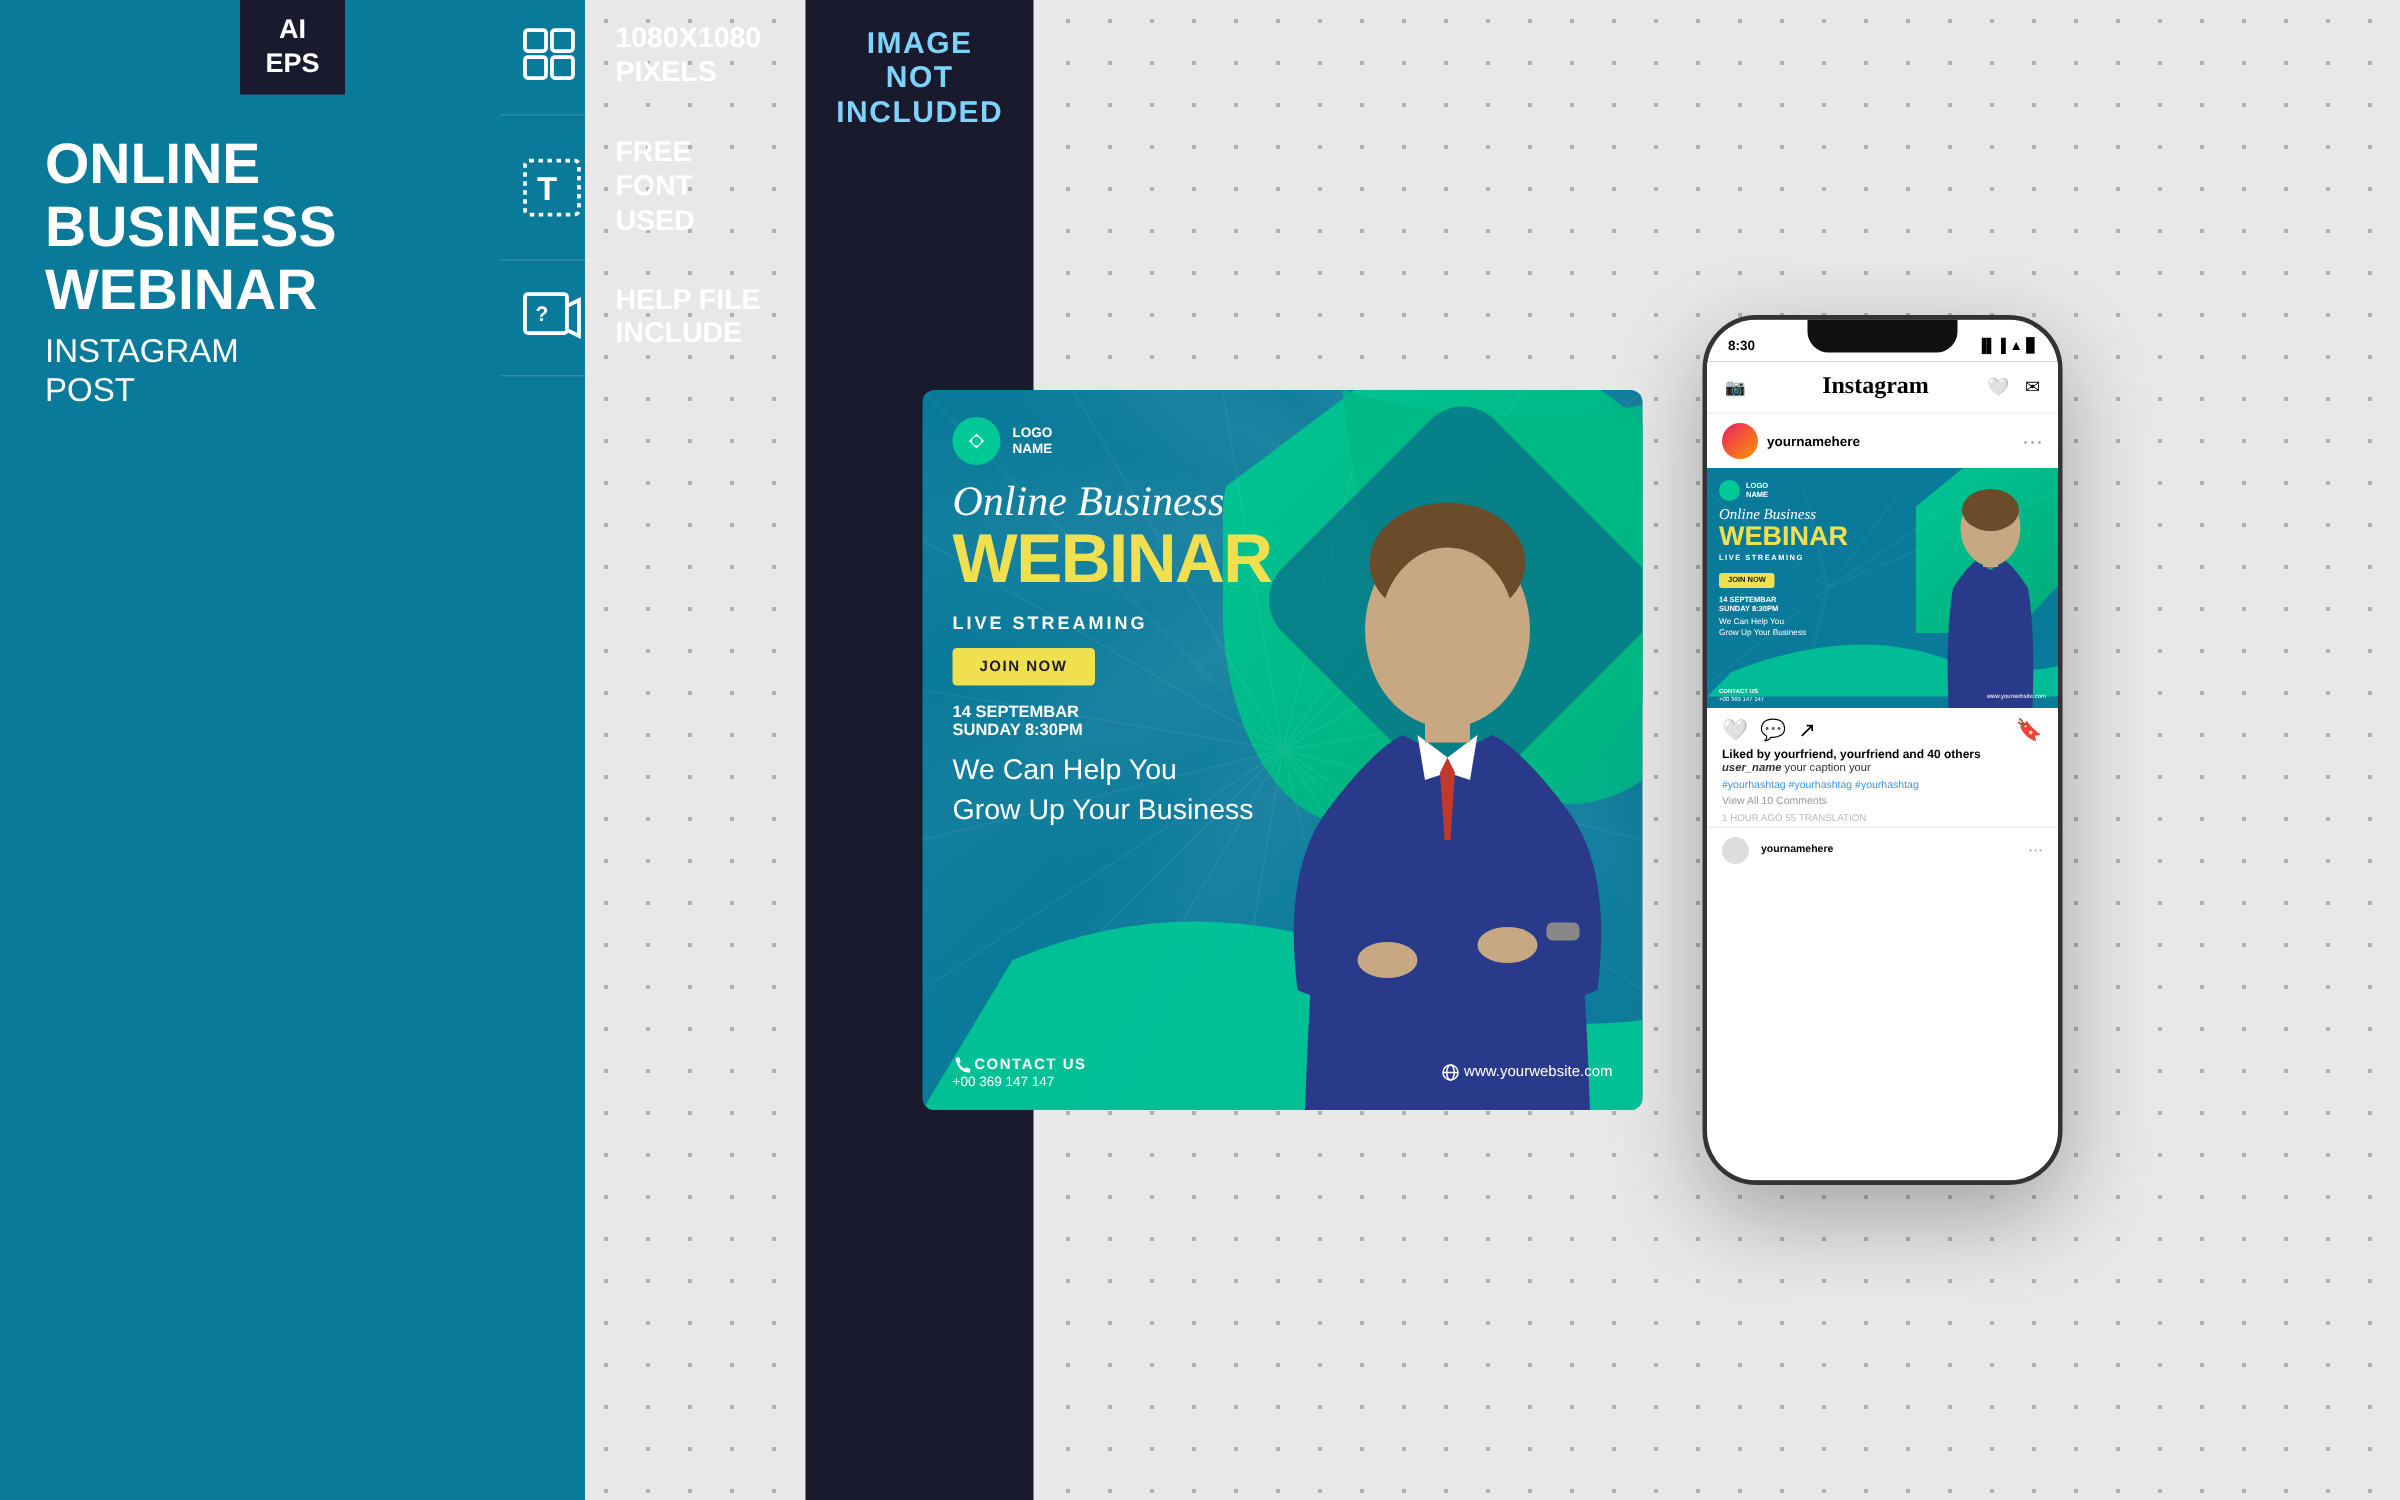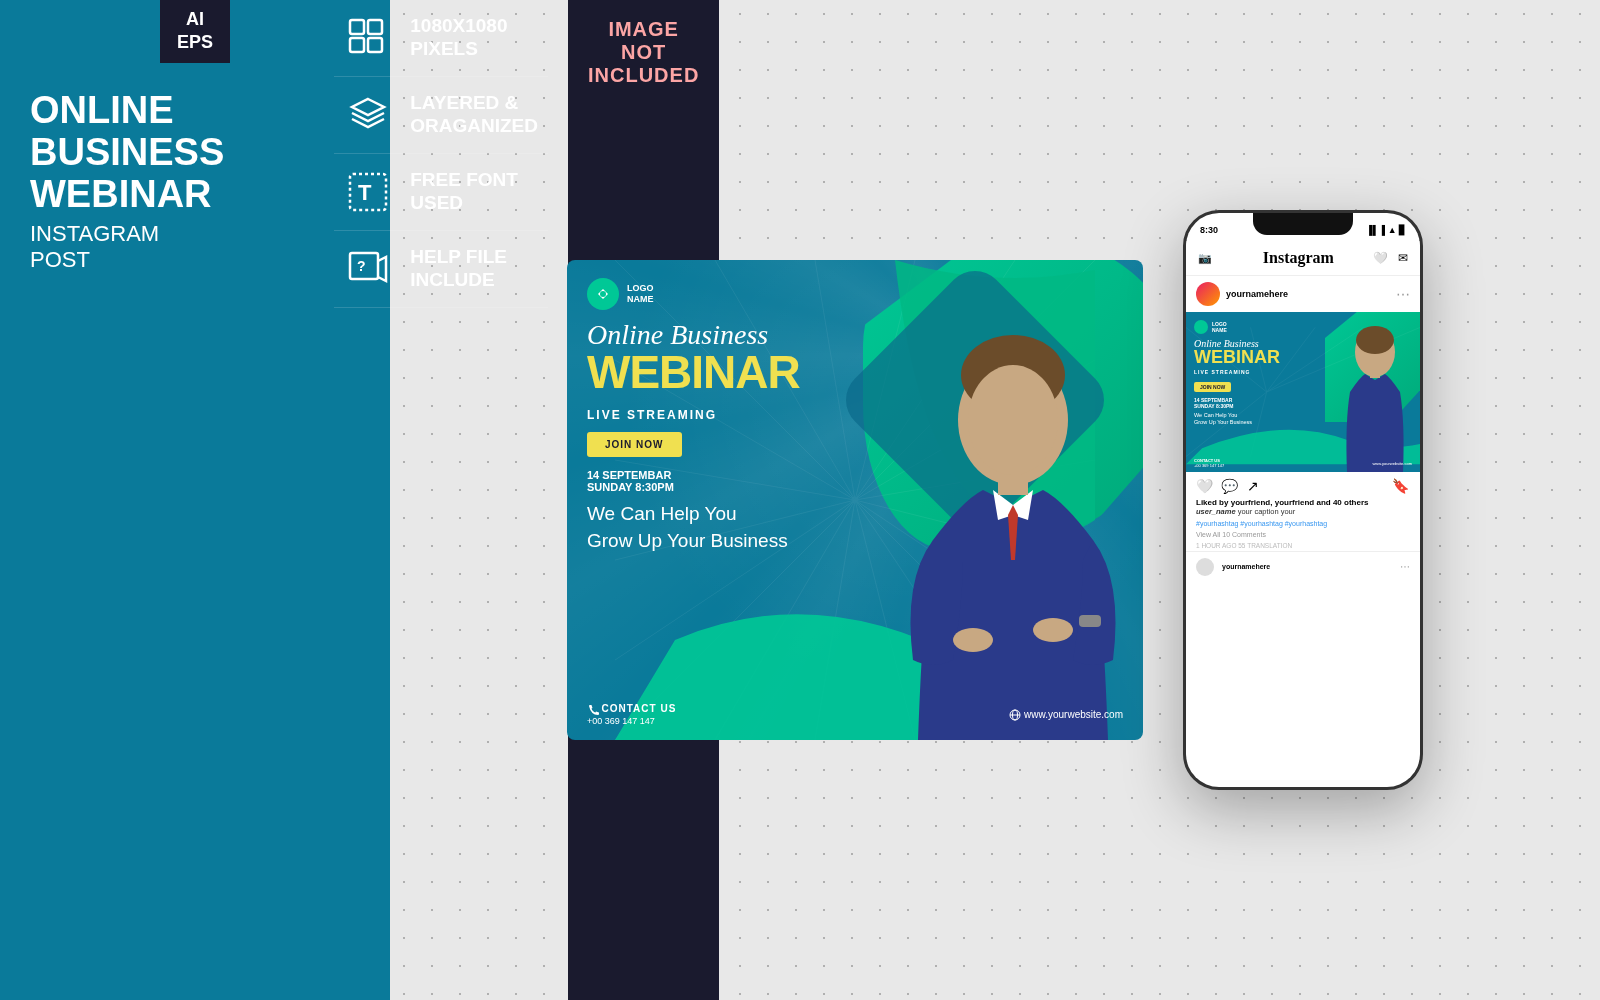--- a/index.html
+++ b/index.html
@@ -101,21 +101,21 @@
       color: white;
     }
 
     .sidebar-footer {
       background: #1a1a2e;
       padding: 18px 20px;
       text-align: center;
     }
 
     .sidebar-footer-text {
-      color: #fca5a5;
+      color: #7dd3fc;
       font-size: 20px;
       font-weight: 700;
       text-transform: uppercase;
       letter-spacing: 1px;
     }
 
     
     .main-content {
       flex: 1;
       background: #e8e8e8;
@@ -123,21 +123,21 @@
       background-size: 28px 28px;
       display: flex;
       align-items: center;
       justify-content: center;
       gap: 40px;
       padding: 30px;
     }
 
     
     .poster-card {
-      width: 576px;
+      width: 480px;
       height: 480px;
       background: #0a7a9a;
       border-radius: 8px;
       position: relative;
       overflow: hidden;
       flex-shrink: 0;
     }
 
     .poster-bg-rays {
       position: absolute;
@@ -602,31 +602,20 @@
           <rect x="4" y="4" width="14" height="14" rx="2"></rect>
           <rect x="22" y="4" width="14" height="14" rx="2"></rect>
           <rect x="4" y="22" width="14" height="14" rx="2"></rect>
           <rect x="22" y="22" width="14" height="14" rx="2"></rect>
         </svg>
       </div>
       <div class="feature-text" style="white-space:pre-line;">1080x1080
 PIXELS</div>
     </div>
 
-    <div class="feature-item">
-      <div class="feature-icon">
-        <svg viewBox="0 0 44 44" fill="none" stroke="white" stroke-width="2.5">
-          <polygon points="22,6 38,14 22,22 6,14"></polygon>
-          <polyline points="6,20 22,28 38,20"></polyline>
-          <polyline points="6,26 22,34 38,26"></polyline>
-        </svg>
-      </div>
-      <div class="feature-text" style="white-space:pre-line;">LAYERED &amp;
-ORAGANIZED</div>
-    </div>
 
 
     <div class="feature-item">
       <div class="feature-icon">
         <svg viewBox="0 0 44 44" fill="none" stroke="white" stroke-width="2.5">
           <rect x="4" y="4" width="36" height="36" rx="3" stroke-dasharray="3,3"></rect>
           <text x="12" y="30" fill="white" stroke="none" font-size="22" font-weight="bold" font-family="Arial">T</text>
         </svg>
       </div>
       <div class="feature-text" style="white-space:pre-line;">FREE FONT

